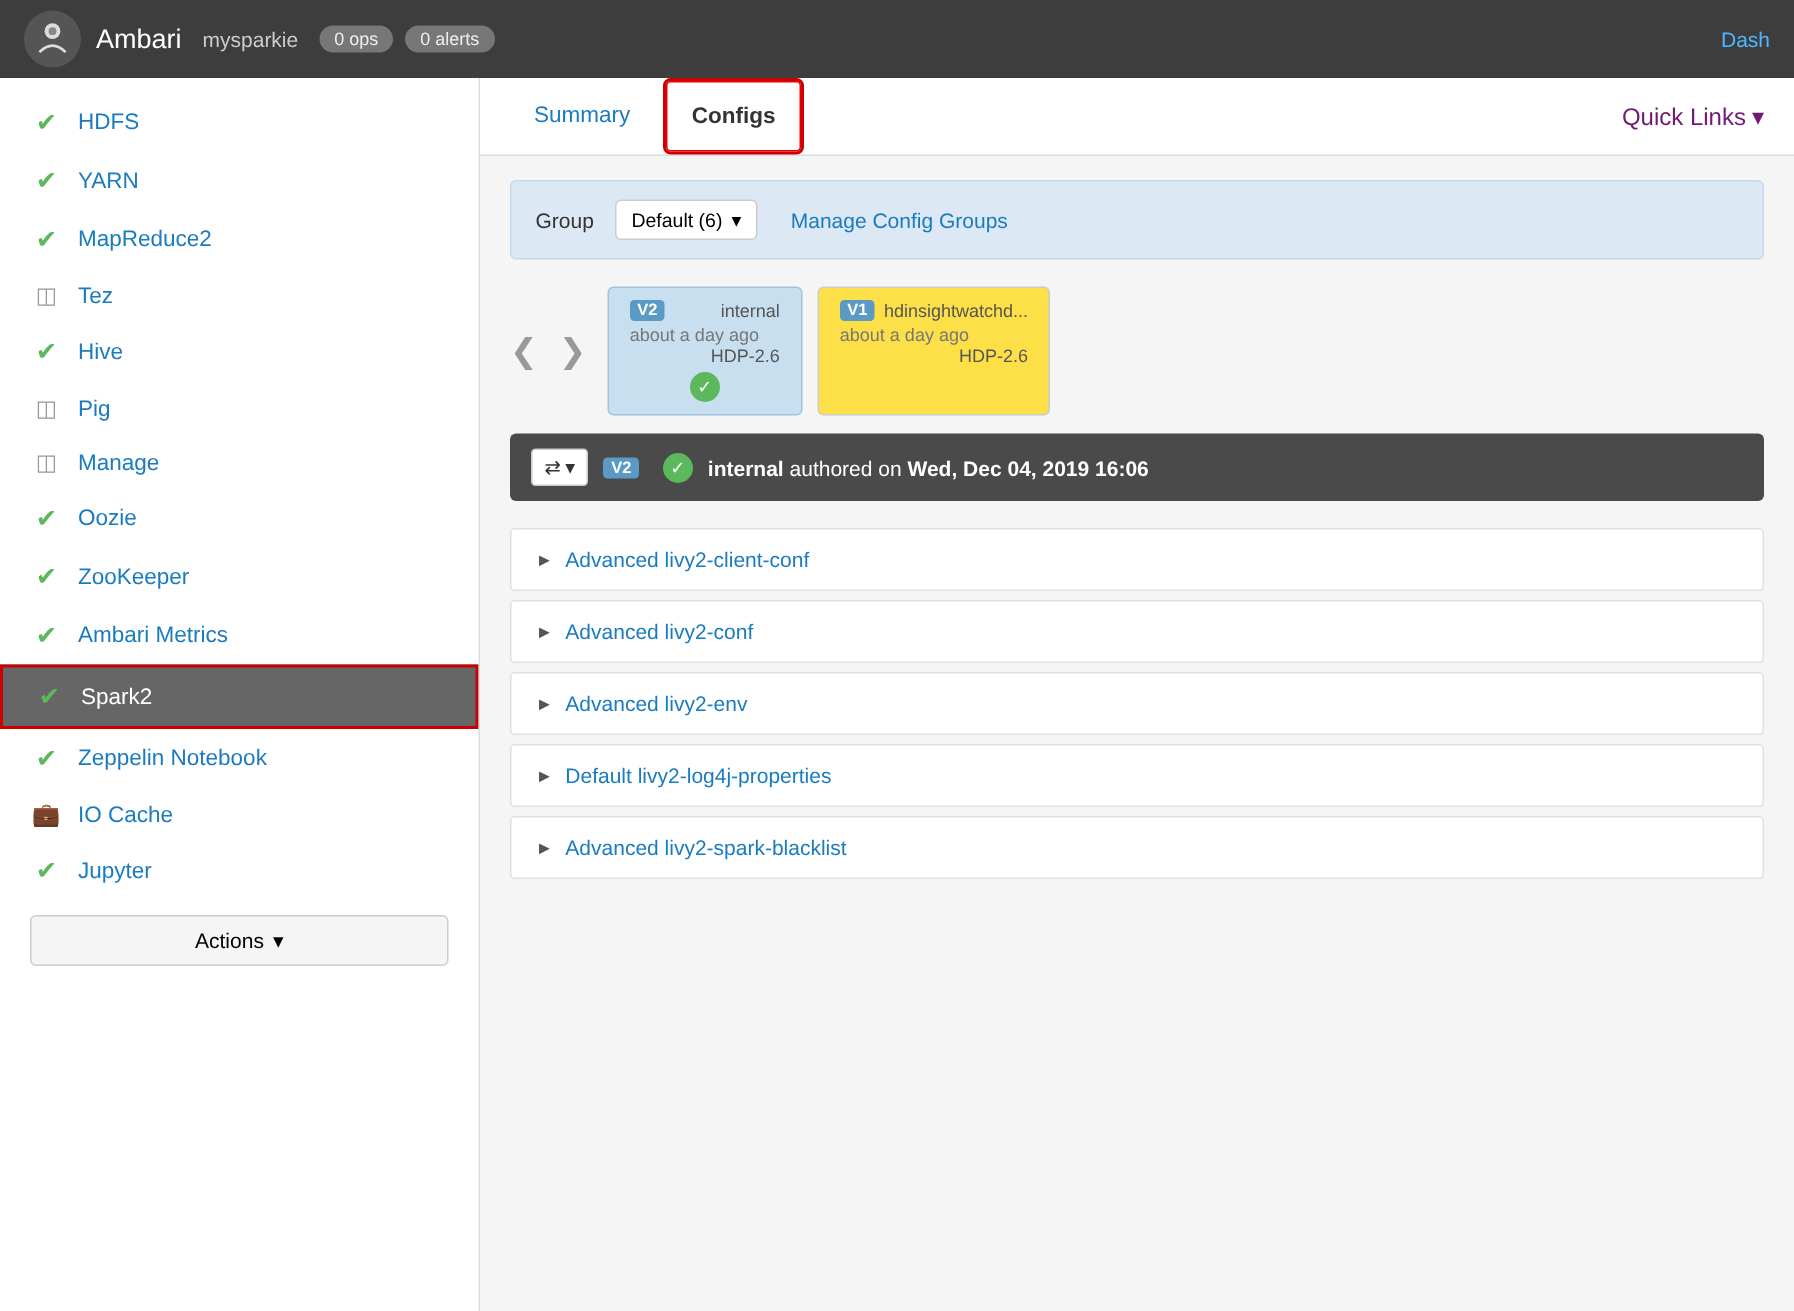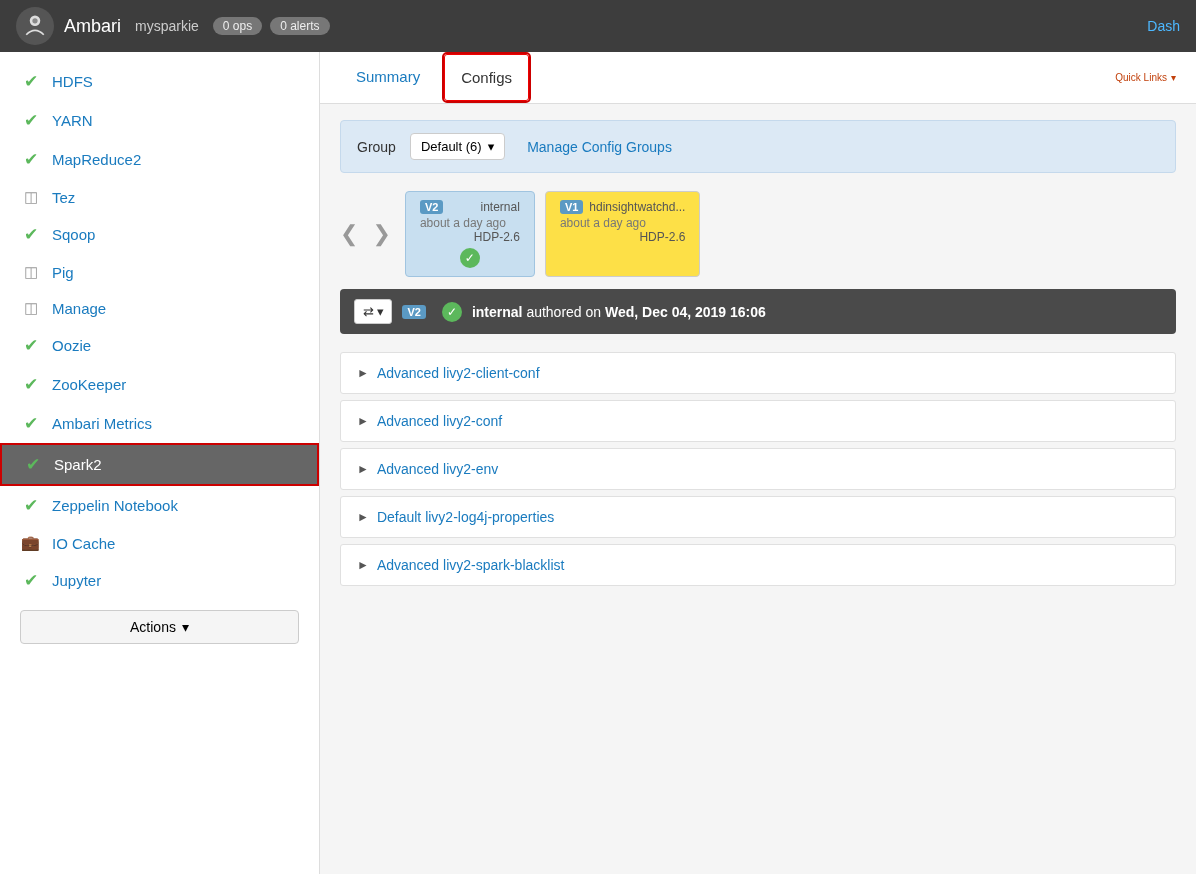--- a/index.html
+++ b/index.html
@@ -106,29 +106,29 @@
       color: #1a7bbf;
       cursor: pointer;
       font-size: 15px;
       border-bottom: 2px solid transparent;
       margin-right: 8px;
     }
     .tab.active {
       border: 1.5px solid #e00;
       border-radius: 3px;
       color: #333;
-      font-weight: 400;
+      font-weight: 700;
     }
     .tab-quick-links {
       margin-left: auto;
-      color: #c2410c;
-      cursor: pointer;
-      font-size: 10px;
-      display: flex;
-      align-items: flex-start;
+      color: #701a75;
+      cursor: pointer;
+      font-size: 16px;
+      display: flex;
+      align-items: flex-end;
       gap: 4px;
     }
 
     
     .config-area { padding: 16px 20px; }
 
     
     .group-row {
       background: #dce9f5;
       border: 1px solid #c5d9ec;
@@ -301,21 +301,21 @@
       <div class="sidebar-item">
         <span class="sidebar-icon">
           <span style="color:#999;font-size:15px;">◫</span>
         </span>
         <span class="sidebar-item-label">Tez</span>
       </div>
       <div class="sidebar-item">
         <span class="sidebar-icon">
           <span style="color:#5cb85c;font-size:17px;">✔</span>
         </span>
-        <span class="sidebar-item-label">Sqoop</span>
+        <span class="sidebar-item-label">Hive</span>
       </div>
       <div class="sidebar-item">
         <span class="sidebar-icon">
           <span style="color:#999;font-size:15px;">◫</span>
         </span>
         <span class="sidebar-item-label">Pig</span>
       </div>
       <div class="sidebar-item">
         <span class="sidebar-icon">
           <span style="color:#999;font-size:15px;">◫</span>

